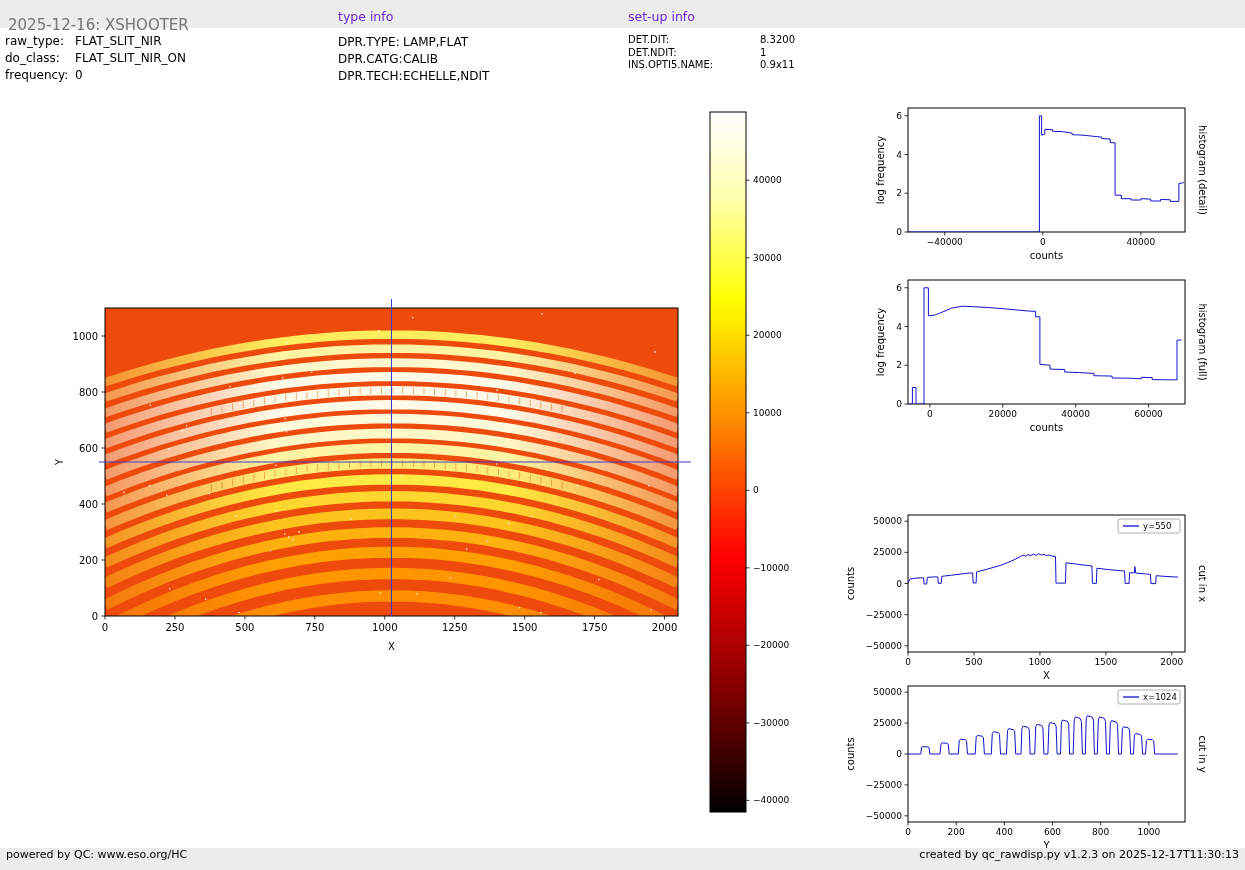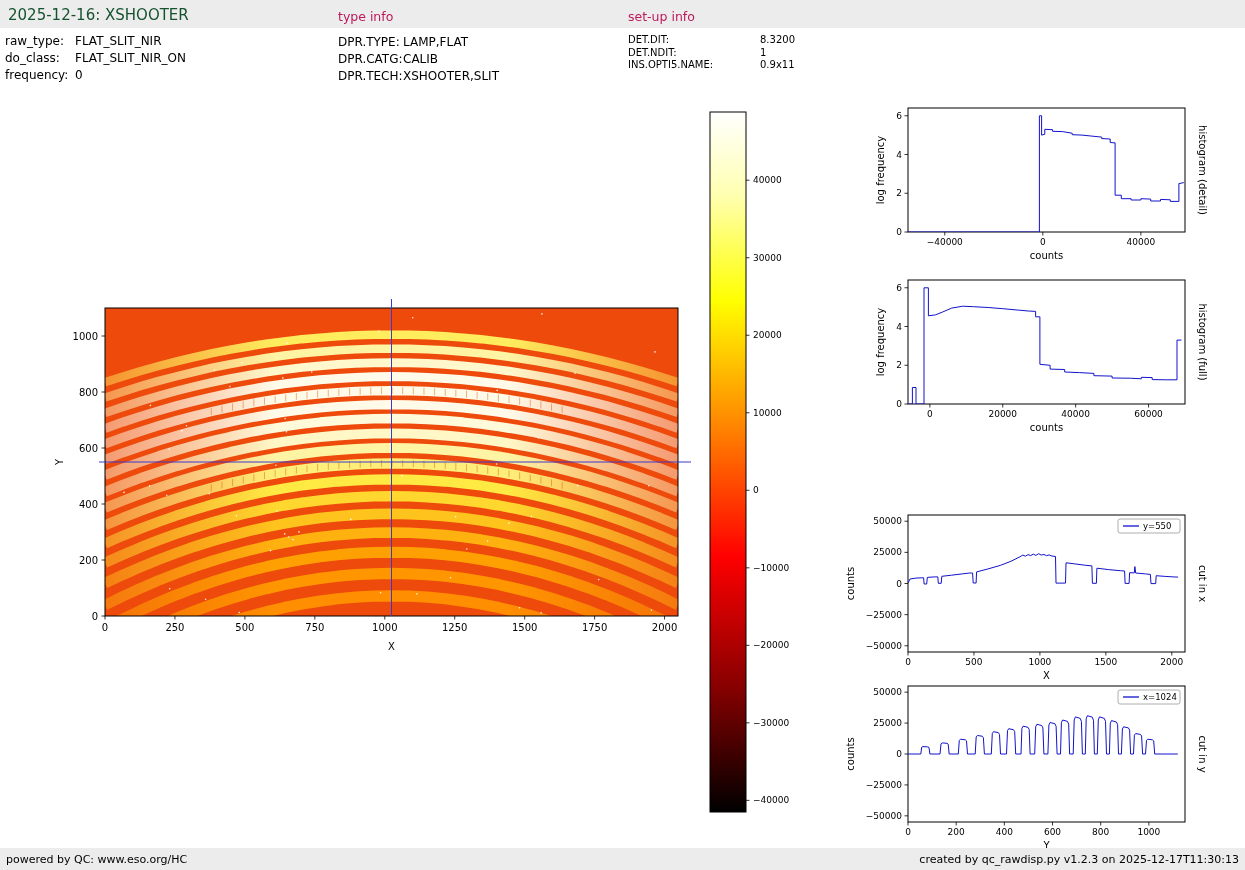--- a/index.html
+++ b/index.html
@@ -1,34 +1,34 @@
 <!DOCTYPE html>
 <html><head>
 <meta charset="utf-8">
 <style>
   *{margin:0;padding:0;box-sizing:border-box}
   html,body{width:1245px;height:870px;background:#ffffff;font-family:"DejaVu Sans","Liberation Sans",sans-serif;color:#000;position:relative;overflow:hidden}
   .topbar{position:absolute;left:0;top:0;width:1245px;height:28px;background:#ececec}
-  .page-title{position:absolute;left:8px;top:6px;font-size:15px;color:#14532d}
-  .col-head{position:absolute;top:9px;font-size:12.5px;color:#be185d}
+  .page-title{position:absolute;left:8px;top:16px;font-size:15px;color:#737373}
+  .col-head{position:absolute;top:9px;font-size:12.5px;color:#6d28d9}
   #type-info-head{left:338px}
   #setup-info-head{left:628px}
   .info{position:absolute;font-size:12px;line-height:16.8px}
   .info .row{display:flex}
   .info .lbl{flex:0 0 auto}
   .info .val{white-space:pre}
   #file-info{left:5px;top:33px}
   #file-info .lbl{width:70px}
   #type-info{left:338px;top:34px}
   #type-info .lbl{width:65px}
   #setup-info{left:628px;top:34px;font-size:10px;line-height:12.5px}
   #setup-info .lbl{width:132px}
   #figure-layer{position:absolute;left:0;top:0;width:1245px;height:870px}
   #figure-layer text{font-family:"DejaVu Sans","Liberation Sans",sans-serif}
-  .bottombar{position:absolute;left:0;bottom:0;width:1245px;height:22px;background:#ececec;font-size:11px;display:flex;justify-content:space-between;align-items:center;padding:0 6px}
+  .bottombar{position:absolute;left:0;bottom:0;width:1245px;height:22px;background:#ececec;font-size:11px;display:flex;justify-content:space-between;padding:0 6px}
 </style>
 </head>
 <body>
 
 <div class="topbar">
   <span class="page-title">2025-12-16: XSHOOTER</span>
   <span class="col-head" id="type-info-head">type info</span>
   <span class="col-head" id="setup-info-head">set-up info</span>
 </div>
 
@@ -50,21 +50,21 @@
     <div class="row">
       <span class="lbl">DPR.TYPE:</span>
       <span class="val">LAMP,FLAT</span>
     </div>
     <div class="row">
       <span class="lbl">DPR.CATG:</span>
       <span class="val">CALIB</span>
     </div>
     <div class="row">
       <span class="lbl">DPR.TECH:</span>
-      <span class="val">XSHOOTER,SLIT</span>
+      <span class="val">ECHELLE,NDIT</span>
     </div>
   </div>
 <div class="info" id="setup-info">
     <div class="row">
       <span class="lbl">DET.DIT:</span>
       <span class="val">8.3200</span>
     </div>
     <div class="row">
       <span class="lbl">DET.NDIT:</span>
       <span class="val">1</span>

